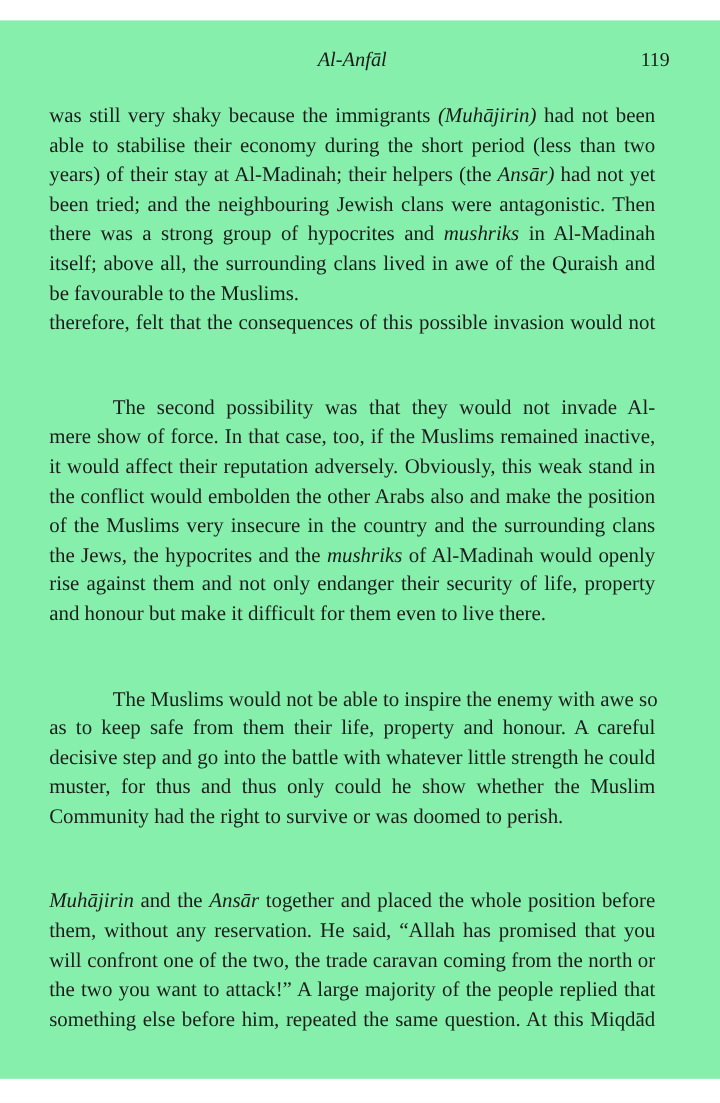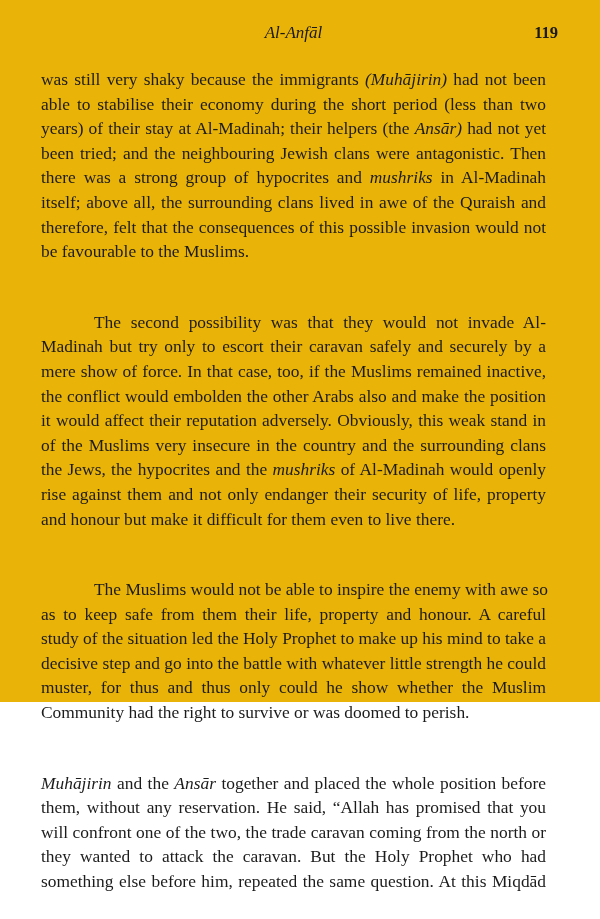--- a/index.html
+++ b/index.html
@@ -1,21 +1,21 @@
 <!DOCTYPE html>
 <html><head>
 <meta charset="utf-8">
 <style>
   html, body { margin: 0; padding: 0; background: #ffffff; }
   body { width: 600px; height: 919px; position: relative; overflow: hidden; }
-  .page { position: absolute; left: 0; top: 0; width: 600px; height: 702px; background: #eab308; }
+  .page { position: absolute; left: 0; top: 17px; width: 600px; height: 882px; background: #86efac; }
   .header { position: absolute; top: 20px; left: 29px; width: 529px; height: 24px;
     font-family: "Liberation Serif", serif; font-size: 17px; color: #1a1a1a; }
   .running-title { position: absolute; left: 0; right: 0; text-align: center; font-style: italic; top: 3px; }
-  .page-num { position: absolute; right: 0; top: 3px; font-weight: bold; font-size: 16.5px; }
+  .page-num { position: absolute; right: 0; top: 3px; font-weight: normal; font-size: 16.5px; }
   .body { position: absolute; left: 29px; top: 55px; width: 529px;
     font-family: "Liberation Serif", serif; font-size: 17.4px; line-height: 24.6px; color: #1c1c1c; }
   .para { text-align: justify; margin: 12px; }
   .gap { height: 22px; }
   .line { display: block; text-align: justify; text-align-last: justify; white-space: nowrap; }
   .line.last { text-align-last: left; }
   .line.ind { padding-left: 53px; }
   i { font-style: italic; }
 </style>
 </head>
@@ -27,46 +27,44 @@
     <span class="page-num">119</span>
   </div>
   <div class="body" id="body">
       <div class="para">
         <span class="line">was still very shaky because the immigrants <i>(Muhājirin)</i> had not been</span>
         <span class="line">able to stabilise their economy during the short period (less than two</span>
         <span class="line">years) of their stay at Al-Madinah; their helpers (the <i>Ansār)</i> had not yet</span>
         <span class="line">been tried; and the neighbouring Jewish clans were antagonistic. Then</span>
         <span class="line">there was a strong group of hypocrites and <i>mushriks</i> in Al-Madinah</span>
         <span class="line">itself; above all, the surrounding clans lived in awe of the Quraish and</span>
+        <span class="line last">be favourable to the Muslims.</span>
         <span class="line">therefore, felt that the consequences of this possible invasion would not</span>
-        <span class="line last">be favourable to the Muslims.</span>
       </div>
       <div class="gap"></div>
       <div class="para">
         <span class="line ind">The second possibility was that they would not invade Al-</span>
-        <span class="line">Madinah but try only to escort their caravan safely and securely by a</span>
         <span class="line">mere show of force. In that case, too, if the Muslims remained inactive,</span>
+        <span class="line">it would affect their reputation adversely. Obviously, this weak stand in</span>
         <span class="line">the conflict would embolden the other Arabs also and make the position</span>
-        <span class="line">it would affect their reputation adversely. Obviously, this weak stand in</span>
         <span class="line">of the Muslims very insecure in the country and the surrounding clans</span>
         <span class="line">the Jews, the hypocrites and the <i>mushriks</i> of Al-Madinah would openly</span>
         <span class="line">rise against them and not only endanger their security of life, property</span>
         <span class="line last">and honour but make it difficult for them even to live there.</span>
       </div>
       <div class="gap"></div>
       <div class="para">
         <span class="line ind">The Muslims would not be able to inspire the enemy with awe so</span>
         <span class="line">as to keep safe from them their life, property and honour. A careful</span>
-        <span class="line">study of the situation led the Holy Prophet to make up his mind to take a</span>
         <span class="line">decisive step and go into the battle with whatever little strength he could</span>
         <span class="line">muster, for thus and thus only could he show whether the Muslim</span>
         <span class="line last">Community had the right to survive or was doomed to perish.</span>
       </div>
       <div class="gap"></div>
       <div class="para">
         <span class="line"><i>Muhājirin</i> and the <i>Ansār</i> together and placed the whole position before</span>
         <span class="line">them, without any reservation. He said, “Allah has promised that you</span>
         <span class="line">will confront one of the two, the trade caravan coming from the north or</span>
-        <span class="line">they wanted to attack the caravan. But the Holy Prophet who had</span>
+        <span class="line">the two you want to attack!” A large majority of the people replied that</span>
         <span class="line">something else before him, repeated the same question. At this Miqdād</span>
       </div>
     </div>
 </div>
 
 </body></html>

